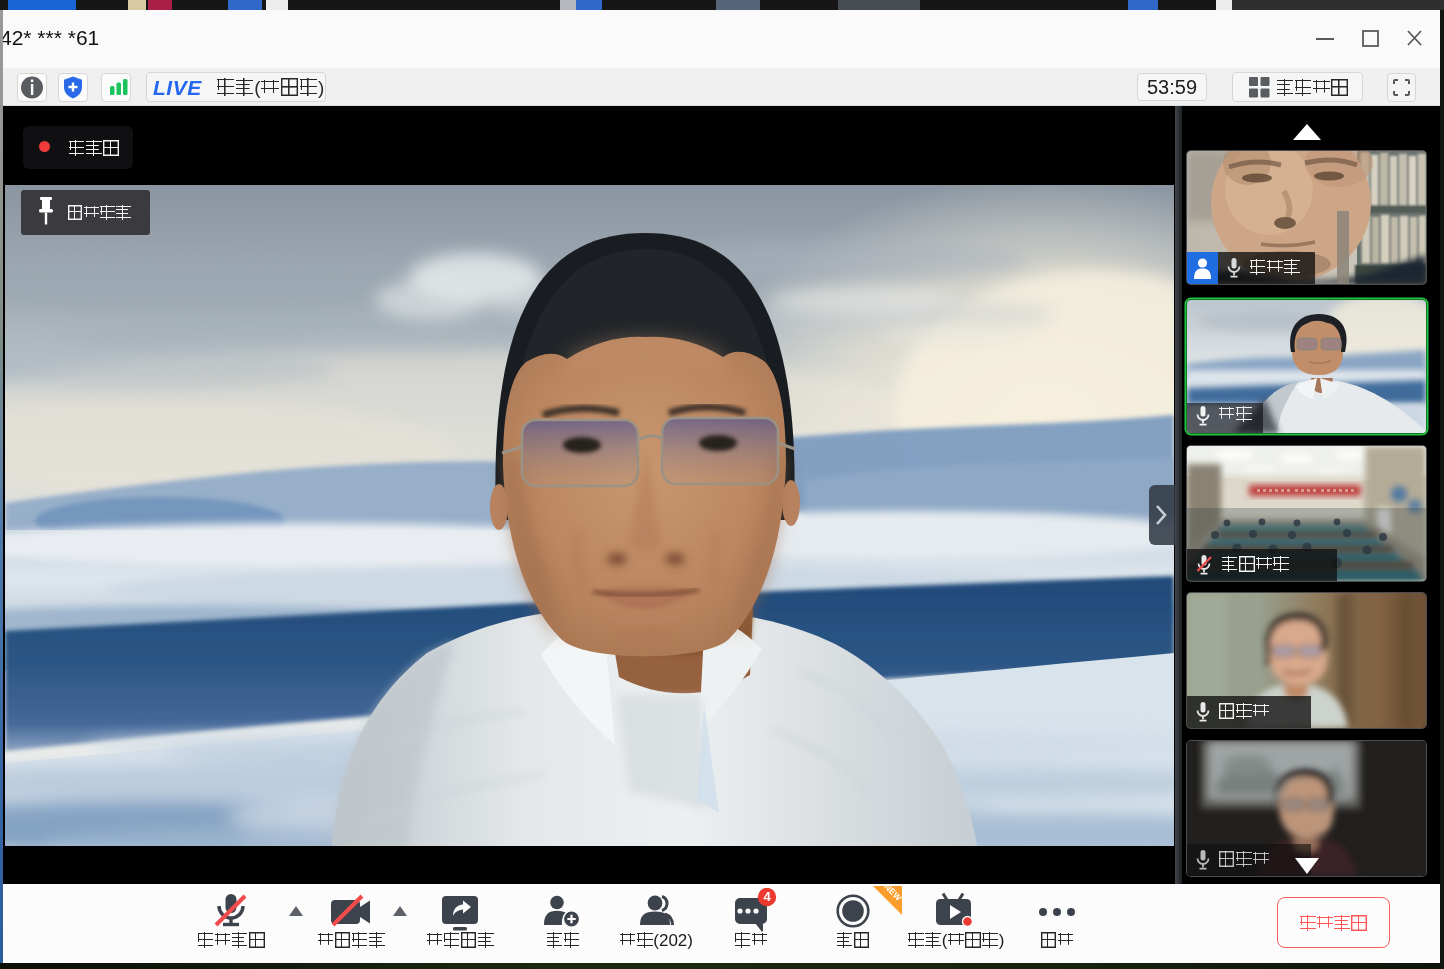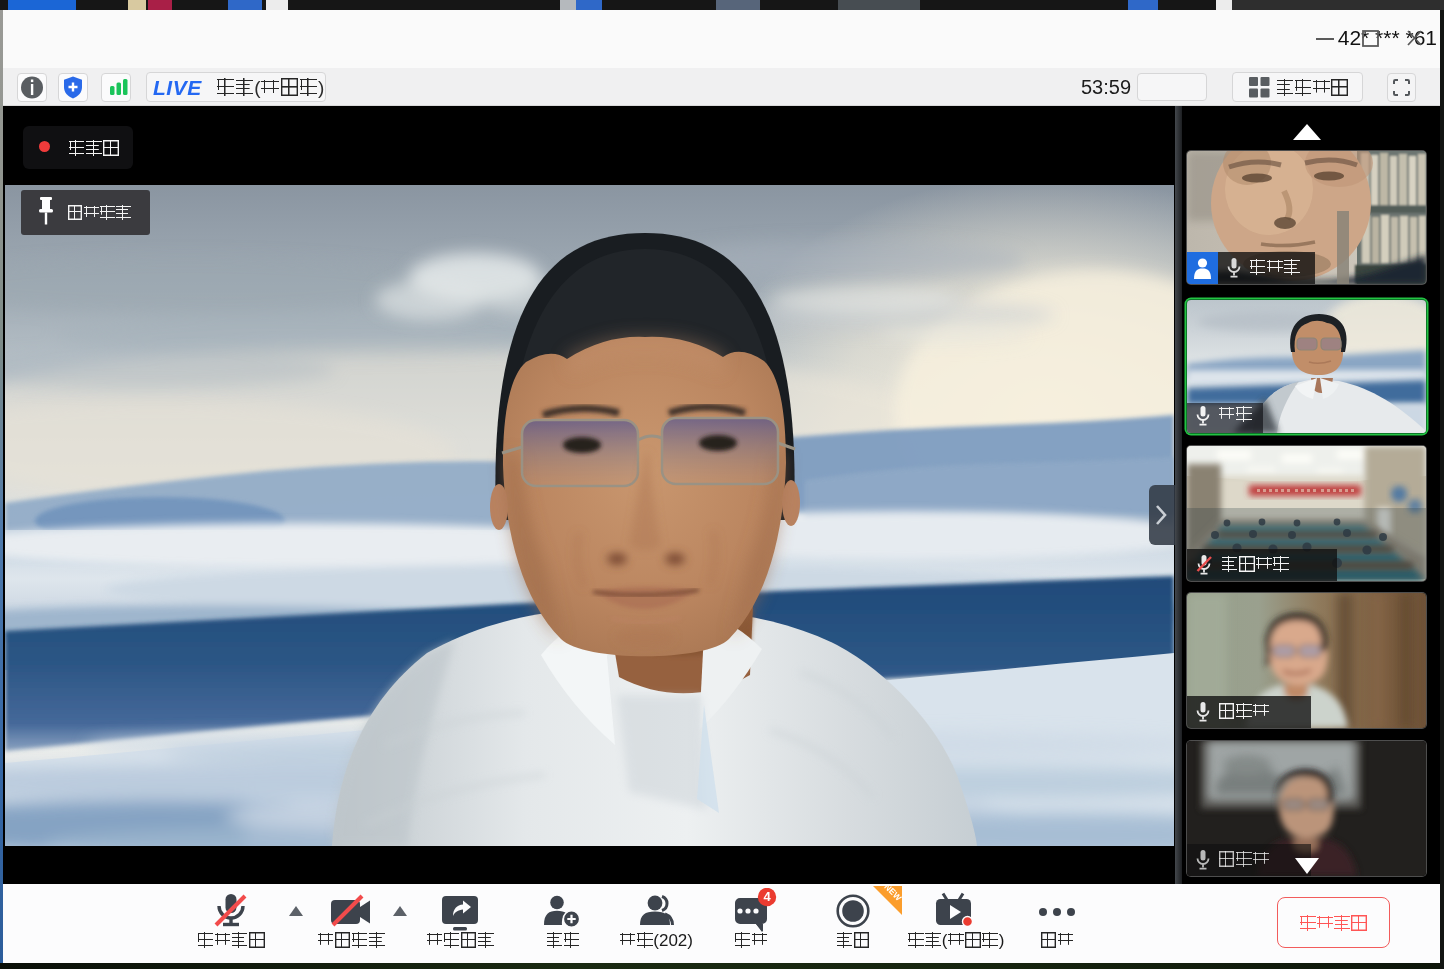--- a/index.html
+++ b/index.html
@@ -27,21 +27,21 @@
  linear-gradient(var(--k),var(--k)) 10% 34%/80% 8% no-repeat,
  linear-gradient(var(--k),var(--k)) 10% 62%/80% 8% no-repeat,
  linear-gradient(var(--k),var(--k)) 0 90%/100% 8% no-repeat,
  linear-gradient(var(--k),var(--k)) 47% 0/9% 100% no-repeat}
 .dk{--k:#262626}
 .wt{--k:#f4f4f4}
 .wd{--k:rgba(235,235,235,.8)}
 .rd{--k:#f55}
 
 #titlebar{left:3px;top:10px;width:1437px;height:58px;background:#fafafa}
-#title{left:0;top:26px;width:1437px;text-align:right;font-size:21px;color:#111}
+#title{left:0;top:26px;width:1437px;text-align:left;font-size:21px;color:#111}
 #toolbar{left:3px;top:68px;width:1437px;height:38px;background:#f0f0f1;border-bottom:1px solid #dadada;box-sizing:border-box}
 .tbtn{position:absolute;background:#fbfbfc;border:1px solid #d6d6d7;border-radius:4px;box-sizing:border-box}
 #content{left:3px;top:106px;width:1437px;height:778px;background:#000}
 #bottombar{left:3px;top:884px;width:1437px;height:79px;background:#fcfcfd}
 #topstrip{left:0;top:0;width:1444px;height:10px;background:#161616}
 #botstrip{left:0;top:963px;width:1444px;height:6px;background:linear-gradient(90deg,#0a0f08,#1a2a12 40%,#16240f 70%,#0d150a)}
 #lsliver{left:0;top:10px;width:3px;height:953px;background:linear-gradient(#9a9a96,#8f948e 20%,#7e8c89 35%,#4f7aab 55%,#3a6aa6 75%,#2c5d9b)}
 #rsliver{left:1440px;top:0;width:4px;height:969px;background:#121512}
 .thumb{position:absolute;left:1187px;width:239px;border-radius:4px;overflow:hidden;box-shadow:0 0 0 1px #4e4e4e}
 .nbar{position:absolute;left:0;bottom:0;height:31px;background:rgba(15,15,15,.78);display:flex;align-items:center}
@@ -86,21 +86,21 @@
 <path d="M56,3.5 L65,6.8 V14 C65,19.5 61.5,23.2 56,25.5 C50.5,23.2 47,19.5 47,14 V6.8 Z" fill="#2a6ae9"></path>
 <path d="M54.8,9.5 h2.4 v3.3 h3.3 v2.4 h-3.3 v3.3 h-2.4 v-3.3 h-3.3 v-2.4 h3.3 Z" fill="#fff"></path>
 <rect x="93" y="13" width="4.5" height="9" rx="1.5" fill="#1ac45a"></rect>
 <rect x="99.5" y="9.5" width="4.5" height="12.5" rx="1.5" fill="#1ac45a"></rect>
 <rect x="106" y="6" width="4.5" height="16" rx="1.5" fill="#1ac45a"></rect>
 </svg>
 <div class="tbtn" style="left:146px;top:72px;width:180px;height:30px;background:#f6f6f7"></div>
 <div class="abs" style="left:153px;top:76px;font-size:21px;font-weight:bold;font-style:italic;color:#2468f2;letter-spacing:0.5px">LIVE</div>
 <div class="abs zh dk" style="left:216px;top:77px;font-size:19px"><i class="a"></i><i class="d"></i><span style="font-size:19px;color:#2b2b2b">(</span><i class="c"></i><i class="b"></i><i class="a"></i><span style="font-size:19px;color:#2b2b2b">)</span></div>
 <div class="tbtn" style="left:1137px;top:73px;width:70px;height:28px;background:#f6f6f7"></div>
-<div class="abs" style="left:1071px;top:76px;width:70px;text-align:center;font-size:20px;color:#1c1c1c">53:59</div>
+<div class="abs" style="left:1137px;top:76px;width:70px;text-align:center;font-size:20px;color:#1c1c1c">53:59</div>
 <div class="tbtn" style="left:1232px;top:72px;width:131px;height:30px;background:#f6f6f7"></div>
 <svg class="abs" style="left:1249px;top:77px" width="22" height="21" viewBox="0 0 22 21">
 <rect x="0" y="0" width="9" height="9" rx="1" fill="#595d61"></rect>
 <rect x="11.5" y="0" width="9" height="9" rx="1" fill="#595d61"></rect>
 <rect x="0" y="11.5" width="9" height="9" rx="1" fill="#595d61"></rect>
 <rect x="11.5" y="11.5" width="9" height="9" rx="1" fill="#595d61"></rect>
 </svg>
 <div class="abs zh dk" style="left:1276px;top:78px;font-size:18px"><i class="d"></i><i class="a"></i><i class="c"></i><i class="b"></i></div>
 <div class="tbtn" style="left:1387px;top:73px;width:29px;height:29px;background:#f4f4f5"></div>
 <svg class="abs" style="left:1393px;top:79px" width="17" height="17" viewBox="0 0 17 17">

